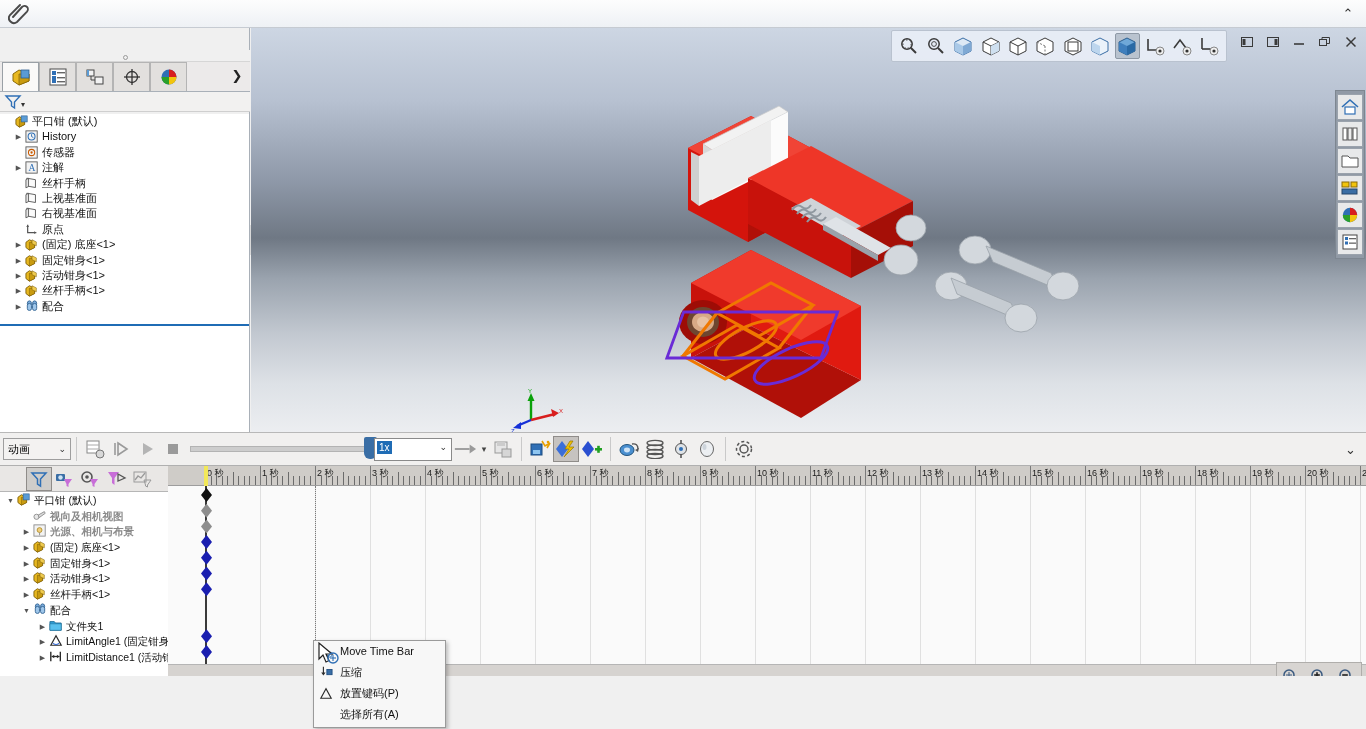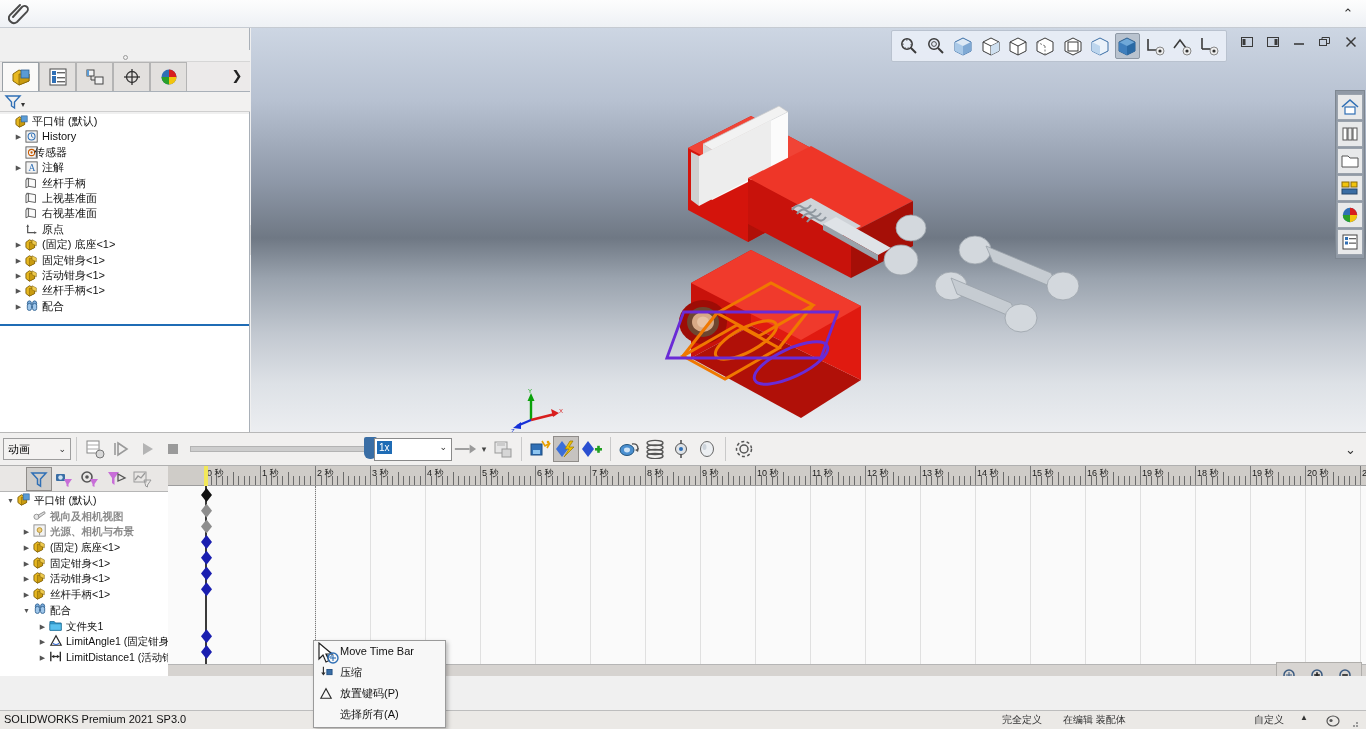--- a/index.html
+++ b/index.html
@@ -344,21 +344,21 @@
               </svg></span>
             <span class="lbl" style="left:42px">History</span>
           </div>
           <div class="trow">
             <span class="exp" style="left:14px"></span>
             <span class="ico" style="left:25px"><svg width="14" height="13" viewBox="0 0 16 15">
                 <rect x="1" y="1" width="13" height="13" fill="#f3f3f3" stroke="#555"></rect>
                 <circle cx="7.5" cy="7.5" r="3.6" fill="none" stroke="#c85a00" stroke-width="1.2"></circle>
                 <circle cx="7.5" cy="7.5" r="1.3" fill="#c85a00"></circle>
               </svg></span>
-            <span class="lbl" style="left:34px">传感器</span>
+            <span class="lbl" style="left:42px">传感器</span>
           </div>
           <div class="trow">
             <span class="exp" style="left:14px">▶</span>
             <span class="ico" style="left:25px"><svg width="14" height="13" viewBox="0 0 16 15">
                 <rect x="1" y="1" width="13" height="13" fill="#f3f3f3" stroke="#555"></rect>
                 <text x="4" y="12" font-size="11" font-family="Liberation Serif, serif" fill="#2f6fb5">A</text>
               </svg></span>
             <span class="lbl" style="left:42px">注解</span>
           </div>
           <div class="trow">
@@ -1282,33 +1282,15 @@
       </div>
   </div>
   <svg class="ctx-cursor" style="position:absolute;left:317px;top:642px;z-index:50" viewBox="0 0 22 24">
     <polygon points="2,1 2,17 6,13 9,20 12,18.5 9,12 15,12" fill="#fff" stroke="#222" stroke-width="1.2"></polygon>
     <circle cx="16" cy="16" r="5" fill="none" stroke="#2f6fb5" stroke-width="1.4"></circle>
     <line x1="16" y1="13" x2="16" y2="19" stroke="#2f6fb5" stroke-width="1.1"></line>
     <line x1="13" y1="16" x2="19" y2="16" stroke="#2f6fb5" stroke-width="1.1"></line>
   </svg>
 
 
-  <div class="statusbar">
-    <span class="sb-left">SOLIDWORKS Premium 2021 SP3.0</span>
-    <span class="sb-i" style="left:1002px">完全定义</span>
-    <span class="sb-i" style="left:1063px">在编辑  装配体</span>
-    <span class="sb-i" style="left:1254px">自定义</span>
-    <span class="sb-i" style="left:1300px;font-size:8px">▲</span>
-    <svg style="position:absolute;left:1326px;top:3px" width="14" height="14" viewBox="0 0 14 14">
-      <ellipse cx="7" cy="7" rx="6" ry="5" fill="none" stroke="#555" stroke-width="1.2"></ellipse>
-      <circle cx="5" cy="6.5" r="1.6" fill="#555"></circle>
-    </svg>
-    <svg style="position:absolute;left:1348px;top:6px" width="12" height="12" viewBox="0 0 12 12">
-      <g fill="#999">
-          <rect x="8" y="8" width="2" height="2"></rect>
-          <rect x="5" y="8" width="2" height="2"></rect>
-          <rect x="8" y="5" width="2" height="2"></rect>
-        </g>
-    </svg>
-  </div>
 
 
 </div>
 
 </body></html>

